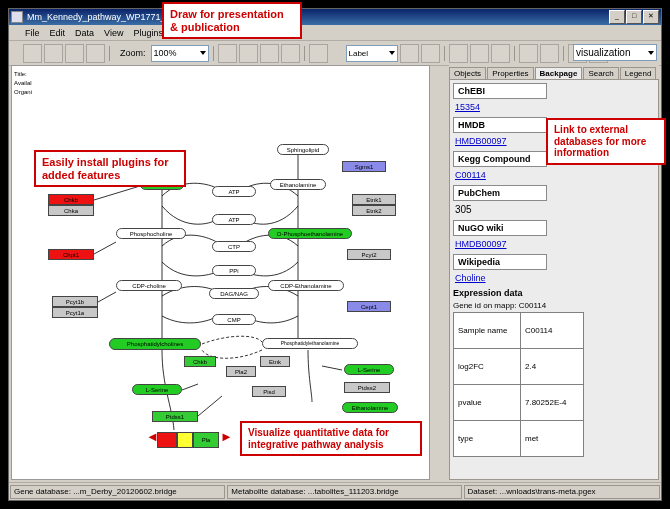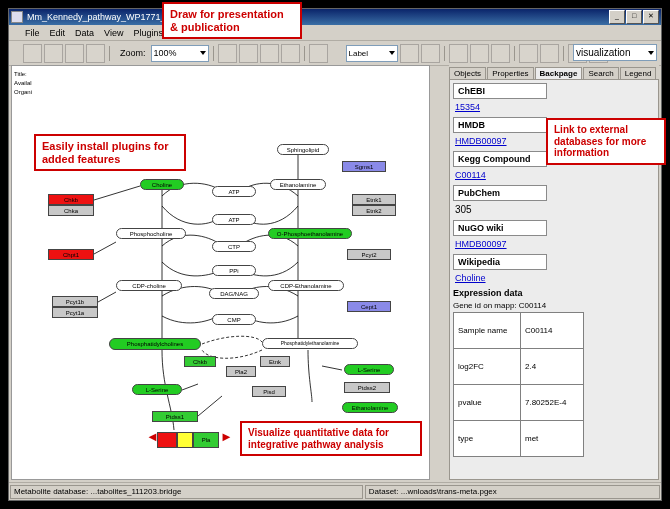--- a/index.html
+++ b/index.html
@@ -47,21 +47,21 @@
   .met.green{background:#22cc22;}
   .gene{border:1px solid #444;background:#c8c8c8;height:11px;}
   .gene.blue{background:#8a8ae8;}
   .gene.green{background:#33cc33;}
   .gene.red{background:#ee1111;}
   svg.edges{position:absolute;left:0;top:0;}
   
   .callout{position:absolute;background:#fff;border:2px solid #cc0000;color:#cc0000;font-weight:bold;font-size:11px;padding:4px 6px;box-sizing:border-box;line-height:1.15;}
   .arrowmark{position:absolute;color:#cc0000;font-size:13px;font-weight:bold;}
   #topc{left:162px;top:2px;width:140px;}
-  #plugc{left:22px;top:68px;width:152px;}
+  #plugc{left:22px;top:84px;width:152px;}
   #linkc{left:546px;top:118px;width:120px;font-size:10px;}
   #vizc{left:228px;top:355px;width:182px;font-size:10px;}
 </style>
 </head>
 <body>
 
 <div id="app">
 
   <div class="titlebar">
     <span style="width:10px;height:10px;background:#ddddee;border:1px solid #888;display:inline-block;margin-right:2px;"></span>
@@ -256,19 +256,20 @@
             <td class="k">type</td>
             <td class="v">met</td>
           </tr>
         </tbody>
           </table>
       </div>
     </div>
   </div>
 
   <div class="statusbar">
+    <div class="cell" style="flex:1.1">Gene database: ...m_Derby_20120602.bridge</div>
     <div class="cell" style="flex:1.2">Metabolite database: ...tabolites_111203.bridge</div>
     <div class="cell" style="flex:1">Dataset: ...wnloads\trans-meta.pgex</div>
   </div>
 </div>
 
 <div class="callout" id="topc">Draw for presentation &amp; publication</div>
 <div class="callout" id="linkc">Link  to external databases  for more information</div>
 
 </body></html>

